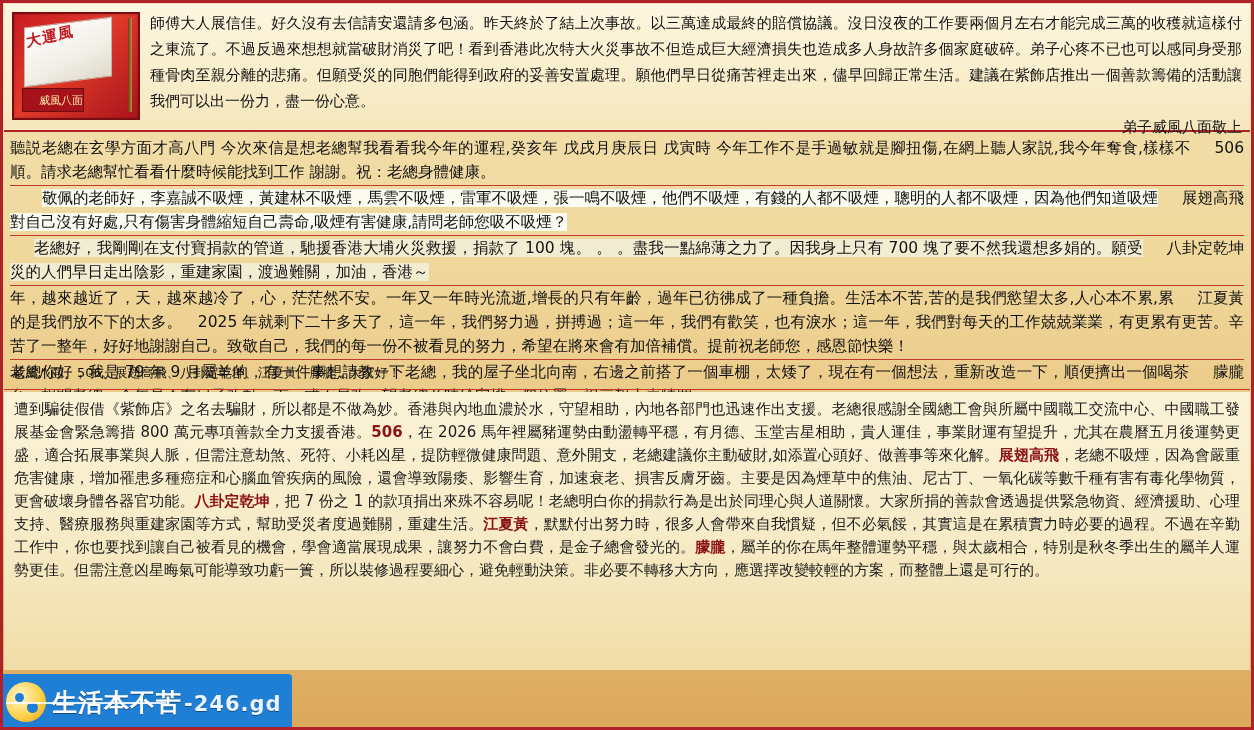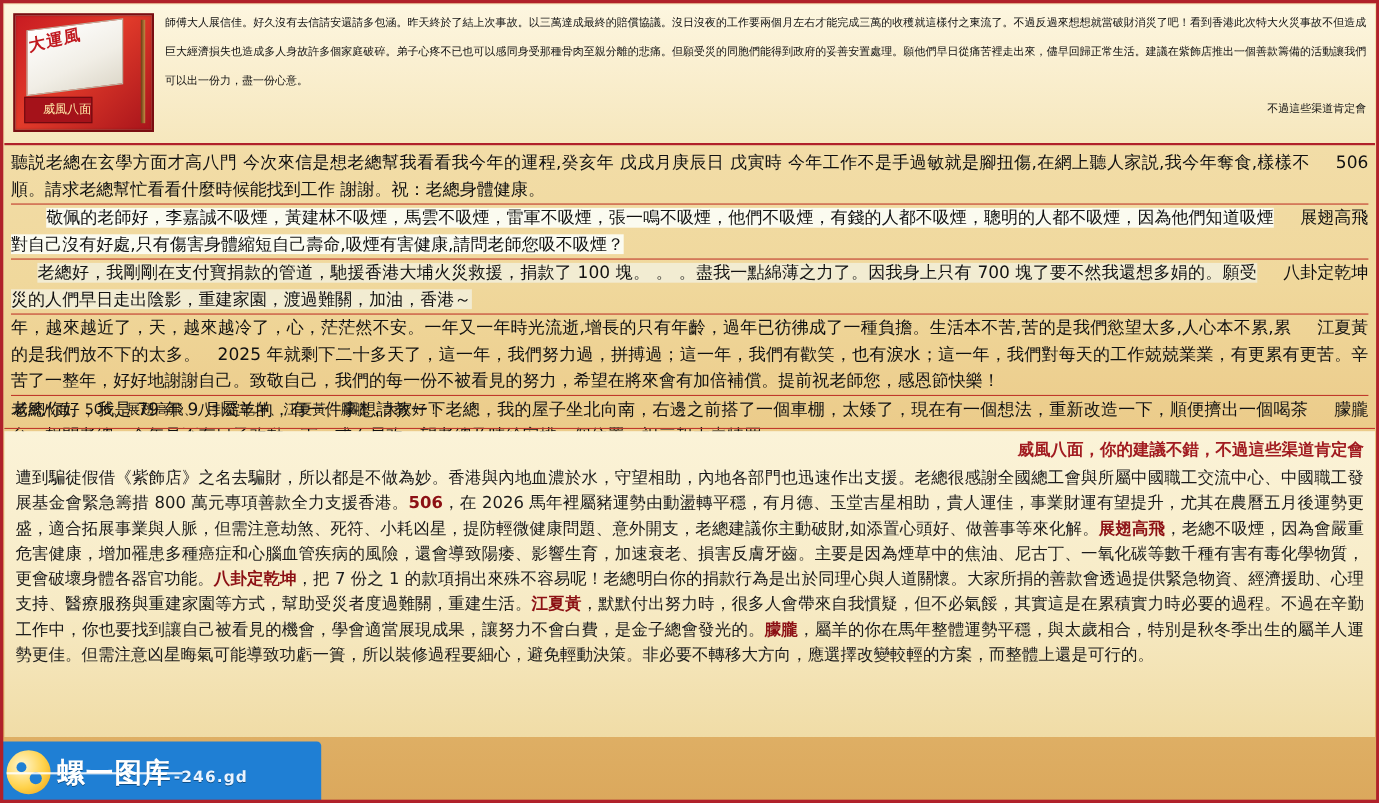--- a/index.html
+++ b/index.html
@@ -53,23 +53,23 @@
     position:absolute;right:6px;top:4px;width:4px;height:94px;
     background:linear-gradient(90deg,#6a3a12,#c58b45);
   }
   .flag-img .red-seal{
     position:absolute;left:8px;bottom:6px;width:60px;height:22px;
     background:#a5121a;border:1px solid #6d0b10;
     color:#ffe9a8;font-size:11px;line-height:22px;text-align:right;
   }
   .top-text{
     flex:1 1 auto;padding:6px 8px 4px 4px;
-    font-size:10px;line-height:26px;color:#111;
+    font-size:15px;line-height:26px;color:#111;
     text-align:justify;
-    font-family:Liberation Mono, monospace;
+    font-family:Liberation Serif, serif;
   }
   .sig-right{display:block;text-align:right;}
 
   
   .msgs{
     position:absolute;left:4px;top:134px;width:1246px;height:232px;
     padding:2px 6px 0 6px;box-sizing:border-box;
     font-size:15.5px;line-height:24px;color:#111;
     font-family:"DejaVu Sans",sans-serif;
   }
@@ -129,42 +129,42 @@
     content:"";position:absolute;left:21px;top:20px;width:11px;height:11px;
     border-radius:50%;background:#1f7fd4;
   }
   .wm .wtxt{
     color:#ffffff;font-size:25px;font-weight:bold;letter-spacing:1px;
     font-family:"DejaVu Sans",sans-serif;
     text-shadow:0 1px 0 #0f4e86;
     white-space:nowrap;
   }
   .wm .wsub{
-    color:#eaf4ff;font-size:14px;margin-left:2px;
+    color:#eaf4ff;font-size:21px;margin-left:2px;
   }
   .wm-strike{
     position:absolute;left:6px;bottom:26px;width:160px;height:2px;
     background:#ffffff;opacity:.85;
   }
 </style>
 </head>
 <body>
 
 <div class="page">
 
   <div class="top-block">
     <div class="flag-img">
       <div class="white-sail"></div>
       <div class="glyphs">大運風</div>
       <div class="pole"></div>
       <div class="red-seal">威風八面</div>
     </div>
     <div class="top-text">
       <span>師傅大人展信佳。好久沒有去信請安還請多包涵。昨天終於了結上次事故。以三萬達成最終的賠償協議。沒日沒夜的工作要兩個月左右才能完成三萬的收穫就這樣付之東流了。不過反過來想想就當破財消災了吧！看到香港此次特大火災事故不但造成巨大經濟損失也造成多人身故許多個家庭破碎。弟子心疼不已也可以感同身受那種骨肉至親分離的悲痛。但願受災的同胞們能得到政府的妥善安置處理。願他們早日從痛苦裡走出來，儘早回歸正常生活。建議在紫飾店推出一個善款籌備的活動讓我們可以出一份力，盡一份心意。</span>
-      <span class="sig-right">不過這些渠道肯定會</span>
+      <span class="sig-right">弟子威風八面敬上</span>
     </div>
   </div>
 
   <div class="msgs">
 
     <div class="msg">
       <span class="sig">506</span>
       <span>聽説老總在玄學方面才高八門 今次來信是想老總幫我看看我今年的運程,癸亥年 戊戌月庚辰日 戊寅時 今年工作不是手過敏就是腳扭傷,在網上聽人家説,我今年奪食,樣樣不順。請求老總幫忙看看什麼時候能找到工作 謝謝。祝：老總身體健康。</span>
     </div>
 
@@ -186,26 +186,25 @@
     <div class="msg">
       <span class="sig">朦朧</span>
       <span>老總你好，我是 79 年 9 月屬羊的，有一件事想請教一下老總，我的屋子坐北向南，右邊之前搭了一個車棚，太矮了，現在有一個想法，重新改造一下，順便擠出一個喝茶台。想問老總，今年是否有日子改動一下，或不易改。望老總及時給安排一個位置，祝三報大賣特買。</span>
     </div>
 
   </div>
 
   <div class="greet">威風八面、506、展翅高飛、八卦定乾坤、江夏黃、朦朧，大家好！</div>
 
   <div class="reply">
-    <span class="lead">威風八面，你的建議不錯，不過這些渠道肯定會</span>
     <span>遭到騙徒假借《紫飾店》之名去騙財，所以都是不做為妙。香港與內地血濃於水，守望相助，內地各部門也迅速作出支援。老總很感謝全國總工會與所屬中國職工交流中心、中國職工發展基金會緊急籌措 800 萬元專項善款全力支援香港。<b>506</b>，在 2026 馬年裡屬豬運勢由動盪轉平穩，有月德、玉堂吉星相助，貴人運佳，事業財運有望提升，尤其在農曆五月後運勢更盛，適合拓展事業與人脈，但需注意劫煞、死符、小耗凶星，提防輕微健康問題、意外開支，老總建議你主動破財,如添置心頭好、做善事等來化解。<b>展翅高飛</b>，老總不吸煙，因為會嚴重危害健康，增加罹患多種癌症和心腦血管疾病的風險，還會導致陽痿、影響生育，加速衰老、損害反膚牙齒。主要是因為煙草中的焦油、尼古丁、一氧化碳等數千種有害有毒化學物質，更會破壞身體各器官功能。<b>八卦定乾坤</b>，把 7 份之 1 的款項捐出來殊不容易呢！老總明白你的捐款行為是出於同理心與人道關懷。大家所捐的善款會透過提供緊急物資、經濟援助、心理支持、醫療服務與重建家園等方式，幫助受災者度過難關，重建生活。<b>江夏黃</b>，默默付出努力時，很多人會帶來自我慣疑，但不必氣餒，其實這是在累積實力時必要的過程。不過在辛勤工作中，你也要找到讓自己被看見的機會，學會適當展現成果，讓努力不會白費，是金子總會發光的。<b>朦朧</b>，屬羊的你在馬年整體運勢平穩，與太歲相合，特別是秋冬季出生的屬羊人運勢更佳。但需注意凶星晦氣可能導致功虧一簣，所以裝修過程要細心，避免輕動決策。非必要不轉移大方向，應選擇改變較輕的方案，而整體上還是可行的。</span>
   </div>
 
   <div class="wm">
     <div class="disc"></div>
     <div class="wtxt">
-      <span>螺一图库</span><span class="wsub">-246.gd</span>
+      <span>生活本不苦</span><span class="wsub">-246.gd</span>
     </div>
     <div class="wm-strike"></div>
   </div>
 
   <div class="frame"></div>
 </div>
 
 </body></html>

